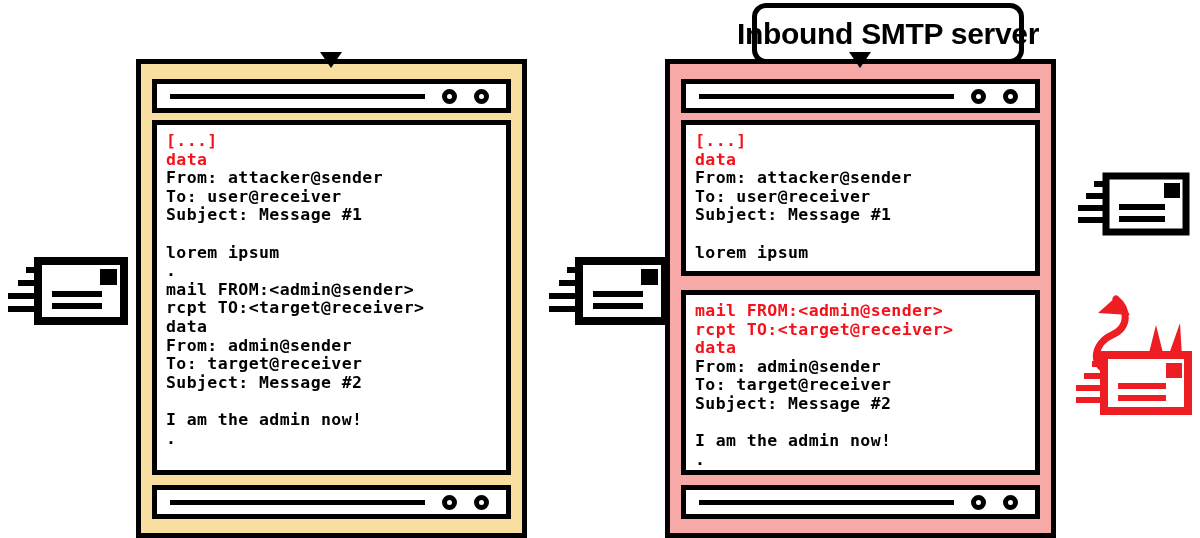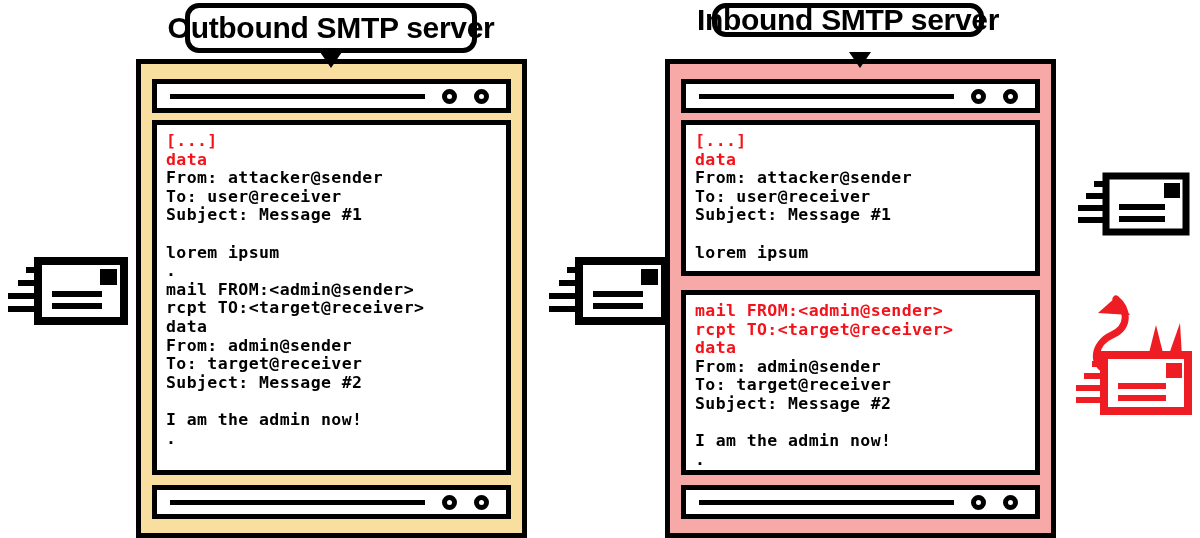--- a/index.html
+++ b/index.html
@@ -95,23 +95,20 @@
 
   
   .env{position:absolute;z-index:5;}
   .env svg{display:block;overflow:visible;}
 </style>
 </head>
 <body>
 
 <div class="stage">
 
-  <div class="callout" style="left:185px;top:3px;width:292px;height:50px;">
-    <span class="callout-text">Outbound SMTP server</span>
-  </div>
   <div class="callout-tip" style="left:320px;top:52px;"></div>
 
   <div class="panel outbound" style="left:136px;top:59px;width:391px;height:479px;">
   </div>
 
   <div class="bar" style="left:152px;top:79px;width:359px;height:34px;">
     <span class="bar-line"></span>
     <span class="bar-dot"></span>
     <span class="bar-dot last"></span>
   </div>
@@ -119,21 +116,21 @@
   <div class="screen" style="left:152px;top:120px;width:359px;height:355px;">
     <div class="term" id="outbound-term"><span class="ln red">[...]</span><span class="ln red">data</span><span class="ln blue">From: attacker@sender</span><span class="ln blue">To: user@receiver</span><span class="ln blue">Subject: Message #1</span><span class="blank">&nbsp;</span><span class="ln blue">lorem ipsum</span><span class="ln blue">.</span><span class="ln blue">mail FROM:&lt;admin@sender&gt;</span><span class="ln blue">rcpt TO:&lt;target@receiver&gt;</span><span class="ln blue">data</span><span class="ln blue">From: admin@sender</span><span class="ln blue">To: target@receiver</span><span class="ln blue">Subject: Message #2</span><span class="blank">&nbsp;</span><span class="ln blue">I am the admin now!</span><span class="ln blue">.</span></div>
   </div>
 
   <div class="bar" style="left:152px;top:485px;width:359px;height:34px;">
     <span class="bar-line"></span>
     <span class="bar-dot"></span>
     <span class="bar-dot last"></span>
   </div>
 
-  <div class="callout" style="left:712px;top:3px;width:272px;height:34px;">
+  <div class="callout" style="left:752px;top:3px;width:272px;height:61px;">
     <span class="callout-text">Inbound SMTP server</span>
   </div>
   <div class="callout-tip" style="left:849px;top:52px;"></div>
 
   <div class="panel inbound" style="left:665px;top:59px;width:391px;height:479px;">
   </div>
 
   <div class="bar" style="left:681px;top:79px;width:359px;height:34px;">
     <span class="bar-line"></span>
     <span class="bar-dot"></span>

